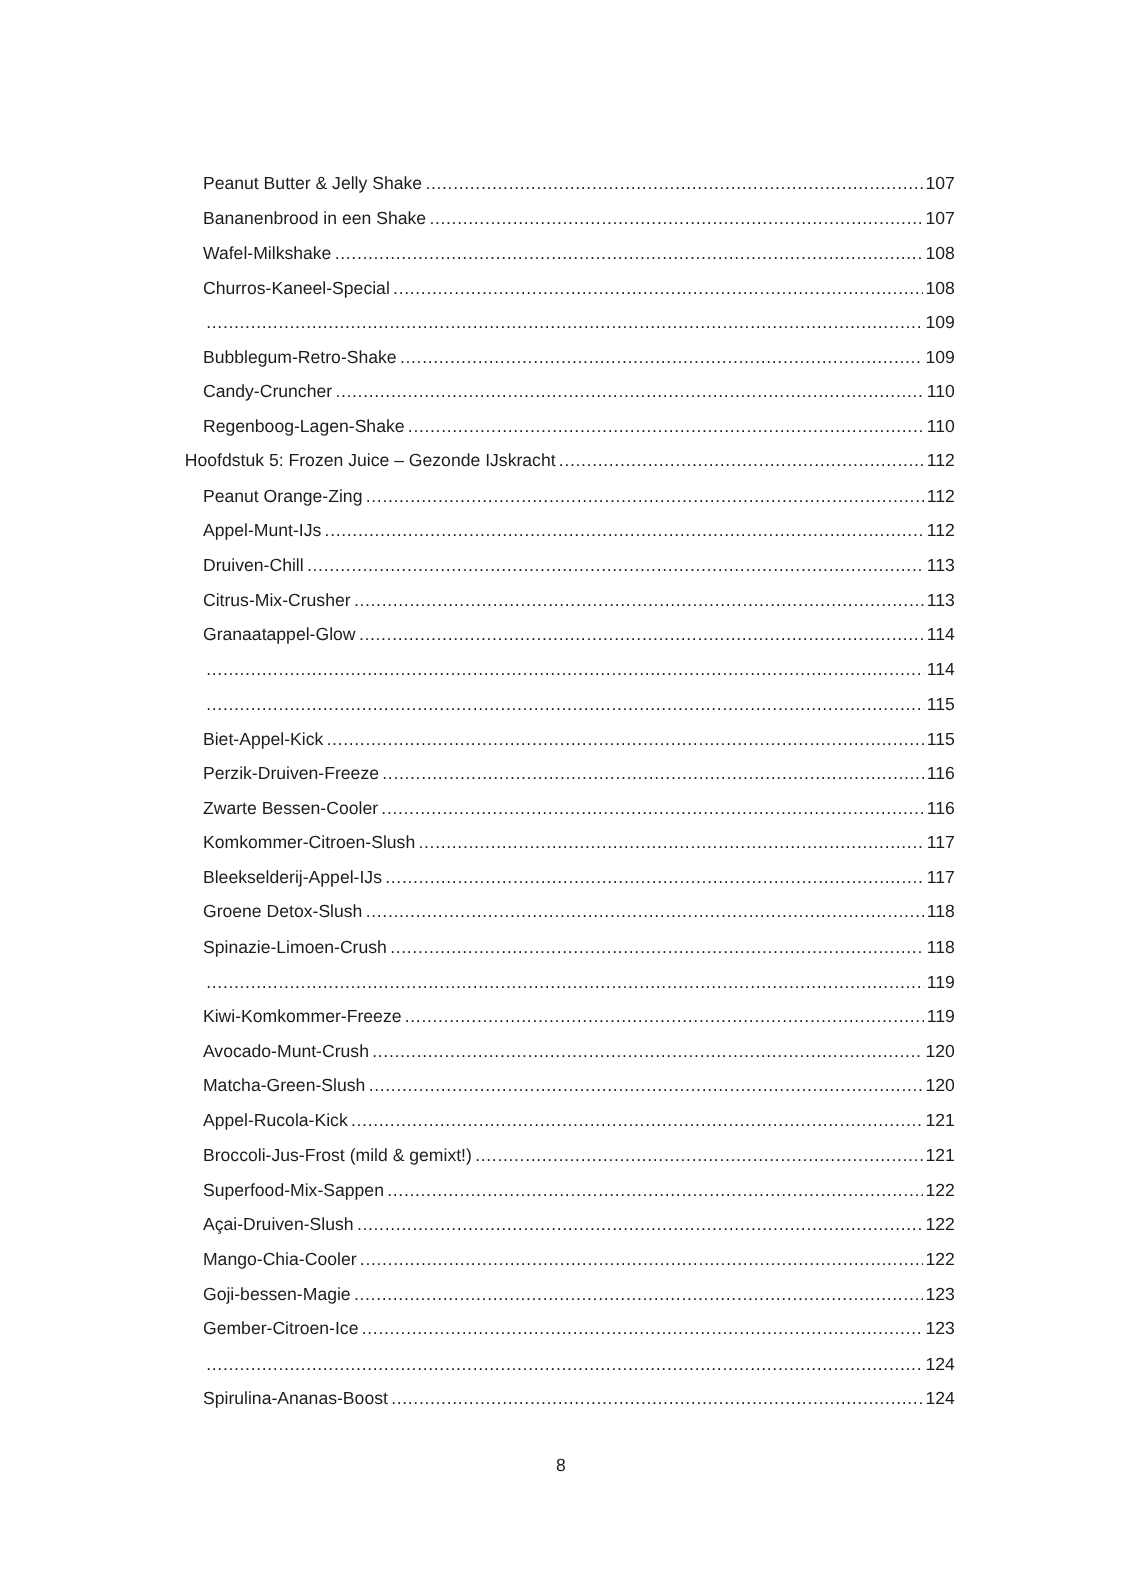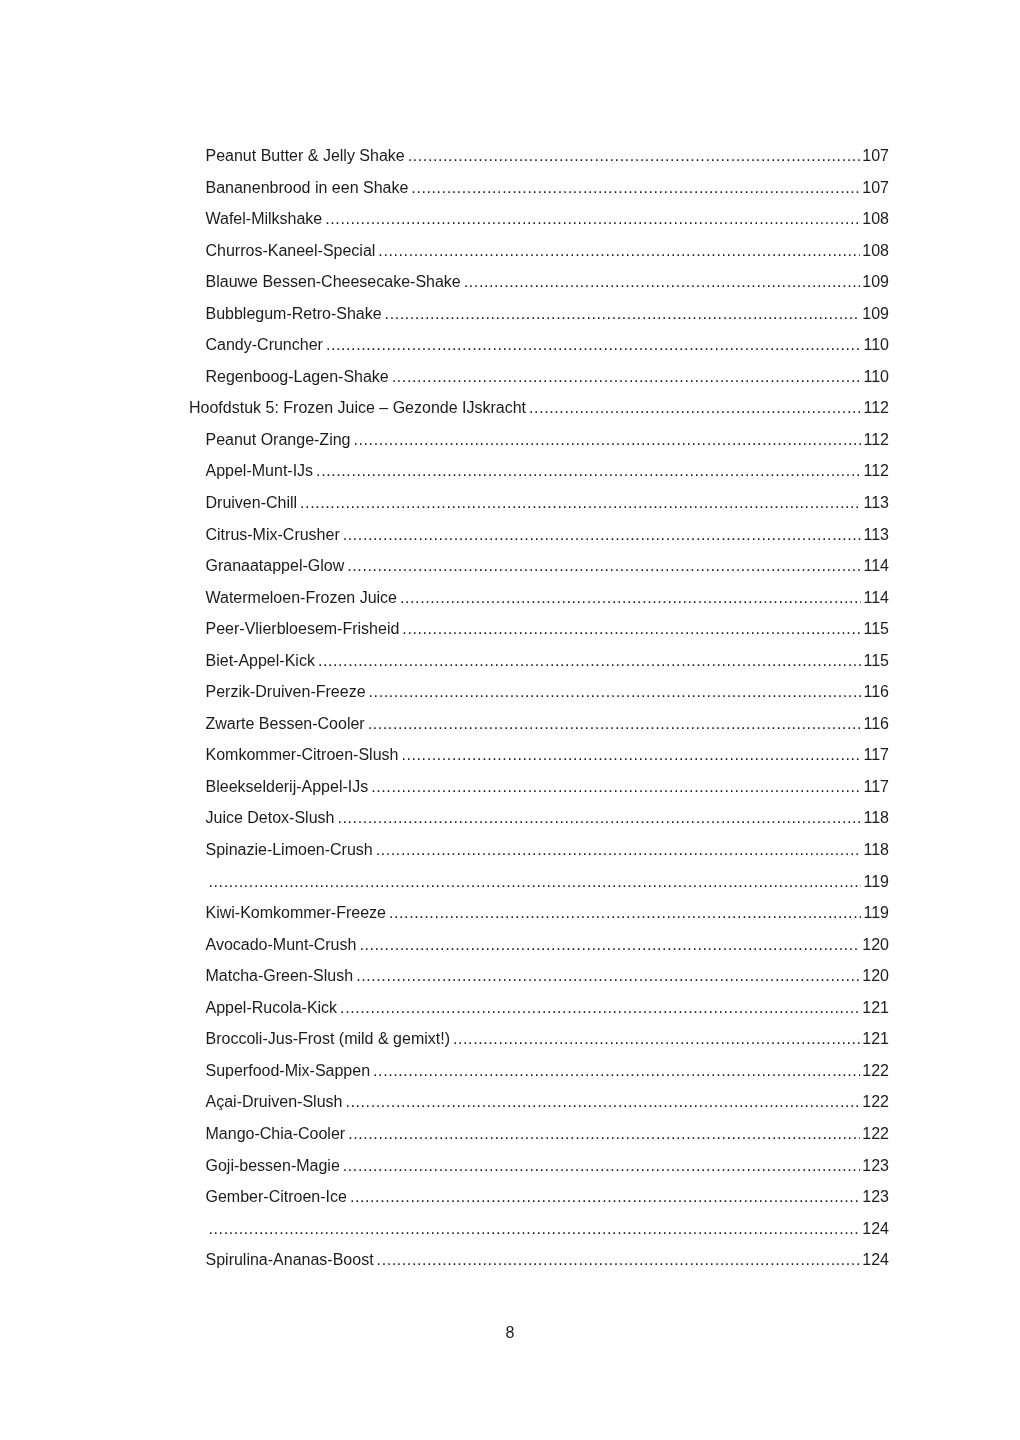--- a/index.html
+++ b/index.html
@@ -15,24 +15,23 @@
     color: #1c1c1c;
     overflow: hidden;
   }
   .page {
     position: absolute;
     inset: 0;
     background: #ffffff;
   }
   .toc {
     position: absolute;
-    top: 140px;
+    top: 152px;
     left: 168px;
     width: 700px;
-    margin-left: 21px;
   }
   .toc-row {
     display: flex;
     align-items: baseline;
     height: 31.55px;
     line-height: 31.55px;
     font-size: 16px;
     white-space: nowrap;
   }
   .toc-row.level-2 {
@@ -87,21 +86,20 @@
       <span class="toc-label">Wafel-Milkshake</span>
       <span class="toc-leader"></span>
       <span class="toc-page">108</span>
     </div>
       <div class="toc-row level-2">
       <span class="toc-label">Churros-Kaneel-Special</span>
       <span class="toc-leader"></span>
       <span class="toc-page">108</span>
     </div>
       <div class="toc-row level-2">
-      <span class="toc-label">Blauwe Bessen-Cheesecake-Shake</span>
       <span class="toc-leader"></span>
       <span class="toc-page">109</span>
     </div>
       <div class="toc-row level-2">
       <span class="toc-label">Bubblegum-Retro-Shake</span>
       <span class="toc-leader"></span>
       <span class="toc-page">109</span>
     </div>
       <div class="toc-row level-2">
       <span class="toc-label">Candy-Cruncher</span>
@@ -137,26 +135,24 @@
       <span class="toc-label">Citrus-Mix-Crusher</span>
       <span class="toc-leader"></span>
       <span class="toc-page">113</span>
     </div>
       <div class="toc-row level-2">
       <span class="toc-label">Granaatappel-Glow</span>
       <span class="toc-leader"></span>
       <span class="toc-page">114</span>
     </div>
       <div class="toc-row level-2">
-      <span class="toc-label">Watermeloen-Frozen Juice</span>
       <span class="toc-leader"></span>
       <span class="toc-page">114</span>
     </div>
       <div class="toc-row level-2">
-      <span class="toc-label">Peer-Vlierbloesem-Frisheid</span>
       <span class="toc-leader"></span>
       <span class="toc-page">115</span>
     </div>
       <div class="toc-row level-2">
       <span class="toc-label">Biet-Appel-Kick</span>
       <span class="toc-leader"></span>
       <span class="toc-page">115</span>
     </div>
       <div class="toc-row level-2">
       <span class="toc-label">Perzik-Druiven-Freeze</span>
@@ -172,21 +168,21 @@
       <span class="toc-label">Komkommer-Citroen-Slush</span>
       <span class="toc-leader"></span>
       <span class="toc-page">117</span>
     </div>
       <div class="toc-row level-2">
       <span class="toc-label">Bleekselderij-Appel-IJs</span>
       <span class="toc-leader"></span>
       <span class="toc-page">117</span>
     </div>
       <div class="toc-row level-2">
-      <span class="toc-label">Juice Detox-Slush</span>
+      <span class="toc-label">Groene Detox-Slush</span>
       <span class="toc-leader"></span>
       <span class="toc-page">118</span>
     </div>
       <div class="toc-row level-2">
       <span class="toc-label">Spinazie-Limoen-Crush</span>
       <span class="toc-leader"></span>
       <span class="toc-page">118</span>
     </div>
       <div class="toc-row level-2">
       <span class="toc-leader"></span>

